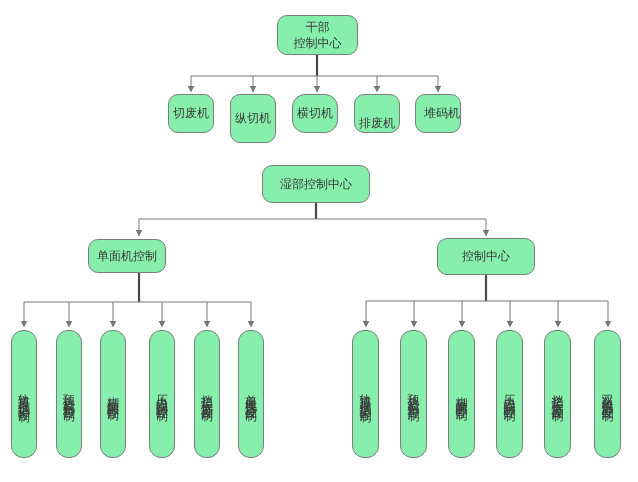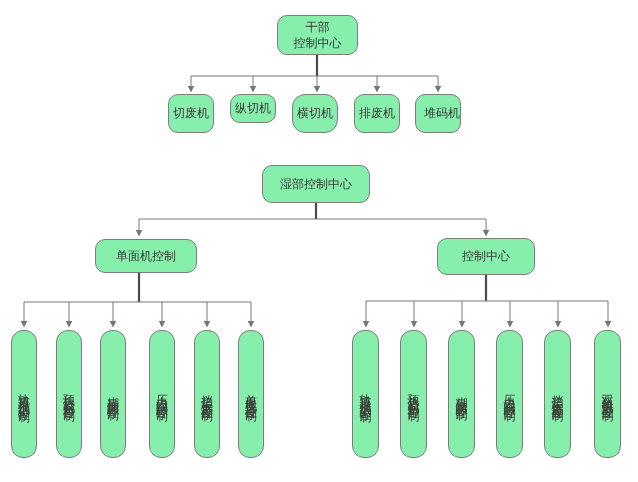--- a/index.html
+++ b/index.html
@@ -83,38 +83,38 @@
   </svg>
 
   <div class="node root2" style="left:277px;top:15px;width:81px;height:40px;">
     <span>干部</span>
     <span>控制中心</span>
   </div>
 
   <div class="node round" style="left:168px;top:94px;width:46px;height:39px;font-family:Liberation Mono, monospace;">
     <span>切废机</span>
   </div>
-  <div class="node round" style="left:230px;top:94px;width:46px;height:29px;">
+  <div class="node round" style="left:230px;top:94px;width:46px;height:49px;">
     <span>纵切机</span>
   </div>
   <div class="node round" style="left:292px;top:94px;width:46px;height:39px;border-radius:13px;">
     <span>横切机</span>
   </div>
-  <div class="node round" style="left:354px;top:94px;width:46px;height:39px;">
+  <div class="node round" style="left:354px;top:94px;width:46px;height:39px;align-items:flex-end;">
     <span>排废机</span>
   </div>
   <div class="node round" style="left:415px;top:94px;width:46px;height:39px;justify-content:flex-end;">
     <span>堆码机</span>
   </div>
 
   <div class="node round" style="left:262px;top:165px;width:108px;height:38px;">
     <span>湿部控制中心</span>
   </div>
 
-  <div class="node round" style="left:95px;top:239px;width:102px;height:34px;">
+  <div class="node round" style="left:88px;top:239px;width:78px;height:34px;">
     <span>单面机控制</span>
   </div>
   <div class="node round" style="left:437px;top:238px;width:98px;height:37px;">
     <span>控制中心</span>
   </div>
 
   <div class="node vnode" style="left:11px;top:330px;width:26px;height:128px;">
     <span>轨道原纸纸架控制</span>
   </div>
   <div class="node vnode" style="left:56px;top:330px;width:26px;height:128px;">

